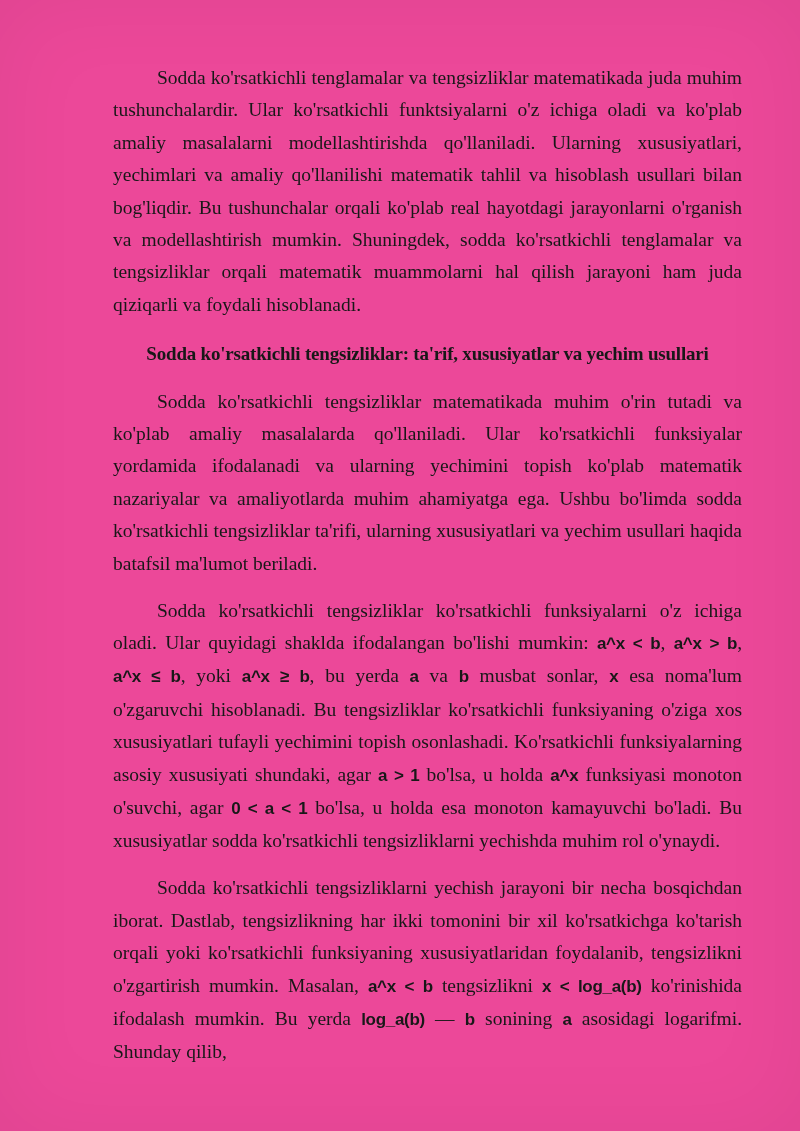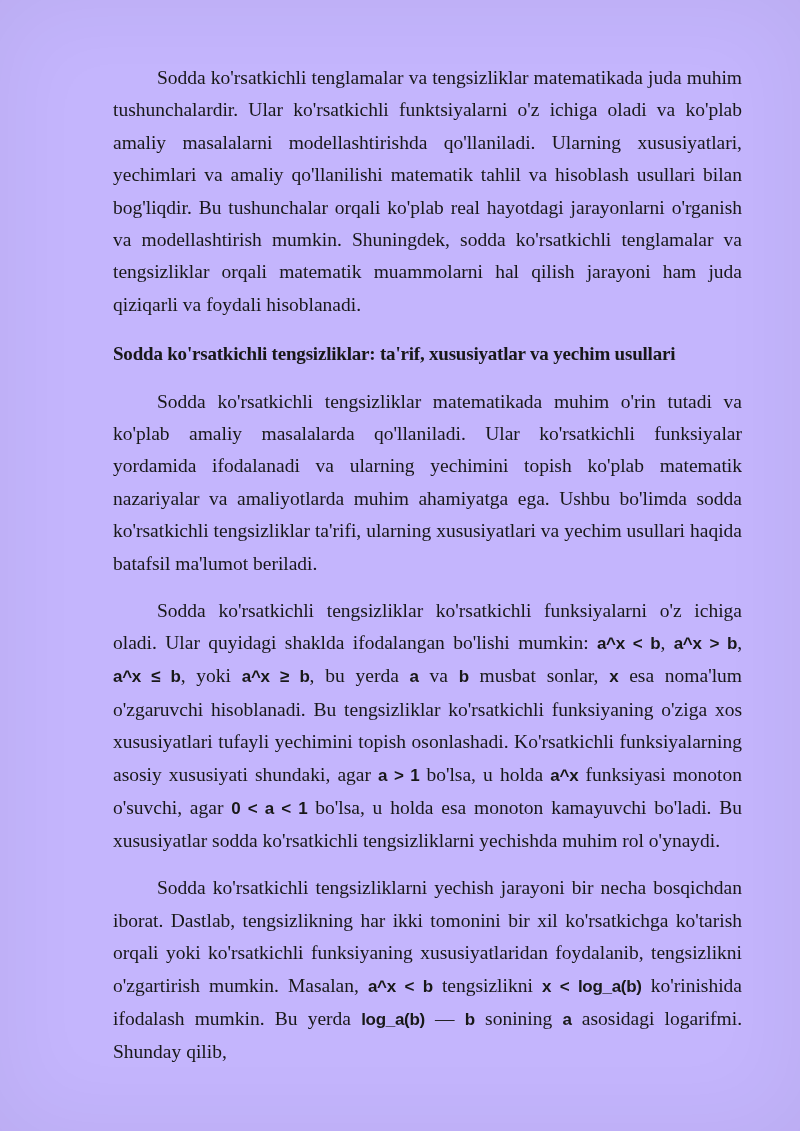--- a/index.html
+++ b/index.html
@@ -4,21 +4,21 @@
 <style>
   html, body {
     margin: 0;
     padding: 0;
     background: #ffffff;
   }
   .page {
     position: relative;
     width: 800px;
     height: 1131px;
-    background: #c4b5fd;
+    background: #ec4899;
     box-shadow: inset 0 0 90px rgba(0,0,0,0.055);
     overflow: hidden;
     font-family: "Liberation Serif", "DejaVu Serif", serif;
     color: #181818;
   }
   .body-text {
     position: absolute;
     left: 113px;
     top: 62px;
     width: 629px;
@@ -29,21 +29,21 @@
   .body-text p {
     margin: 0 0 14.5px 0;
     text-indent: 44px;
   }
   .body-text h2 {
     font-size: 19px;
     font-weight: bold;
     margin: 17px 0 15px 0;
     text-indent: 0;
     letter-spacing: -0.2px;
-    text-align: left;
+    text-align: center;
   }
   .math {
     font-family: Liberation Sans, sans-serif;
     font-weight: bold;
     font-size: 17px;
     letter-spacing: -0.3px;
     white-space: nowrap;
   }
 </style>
 </head>

